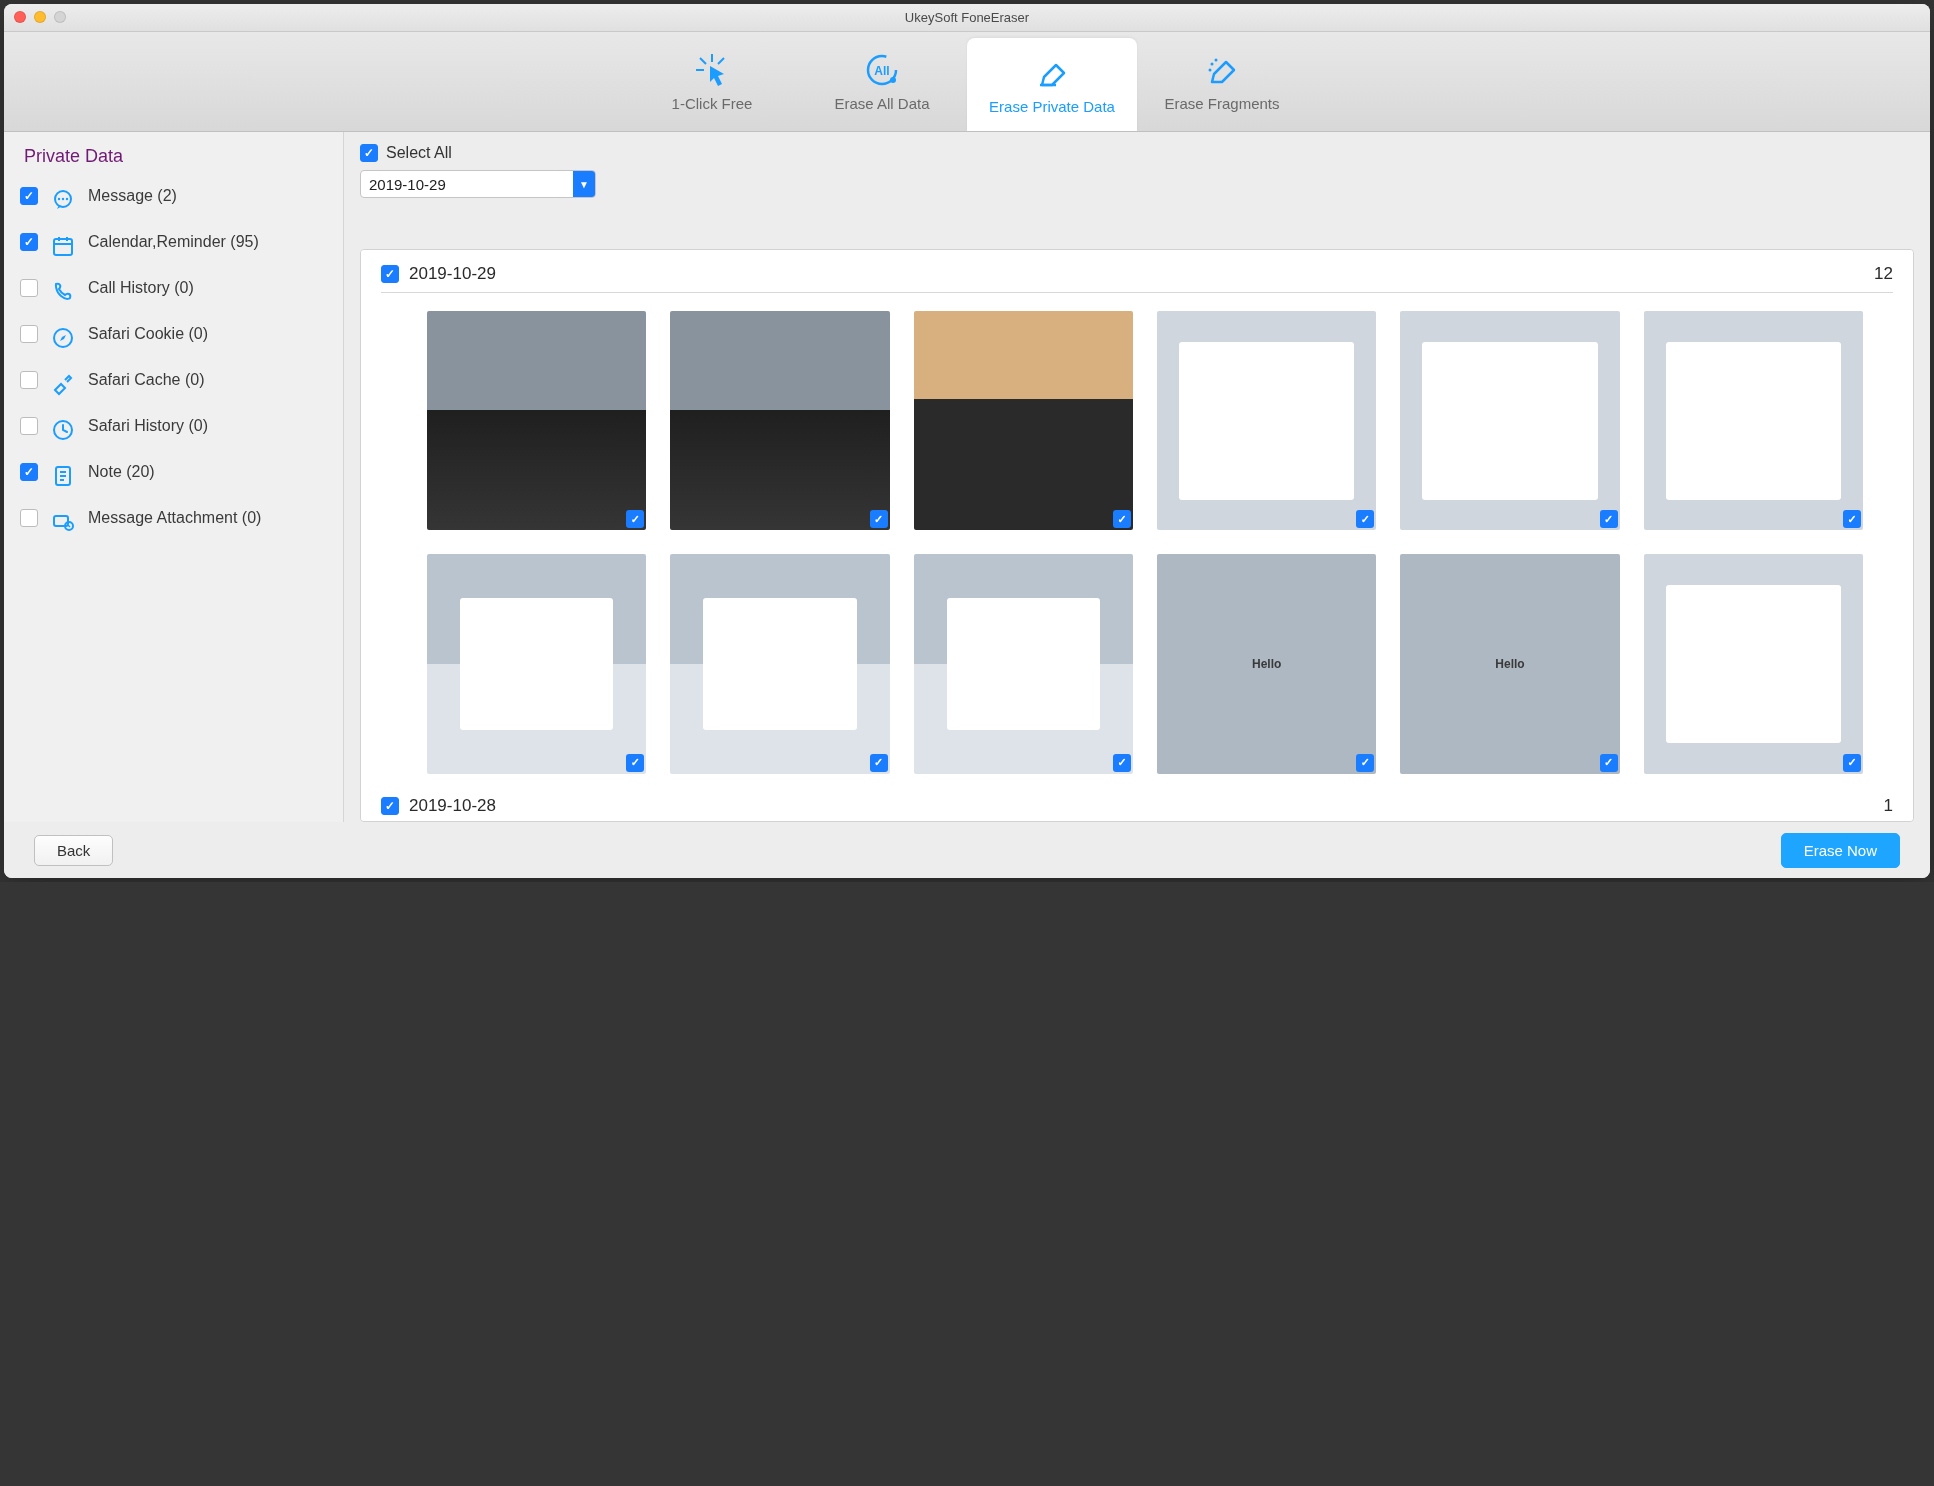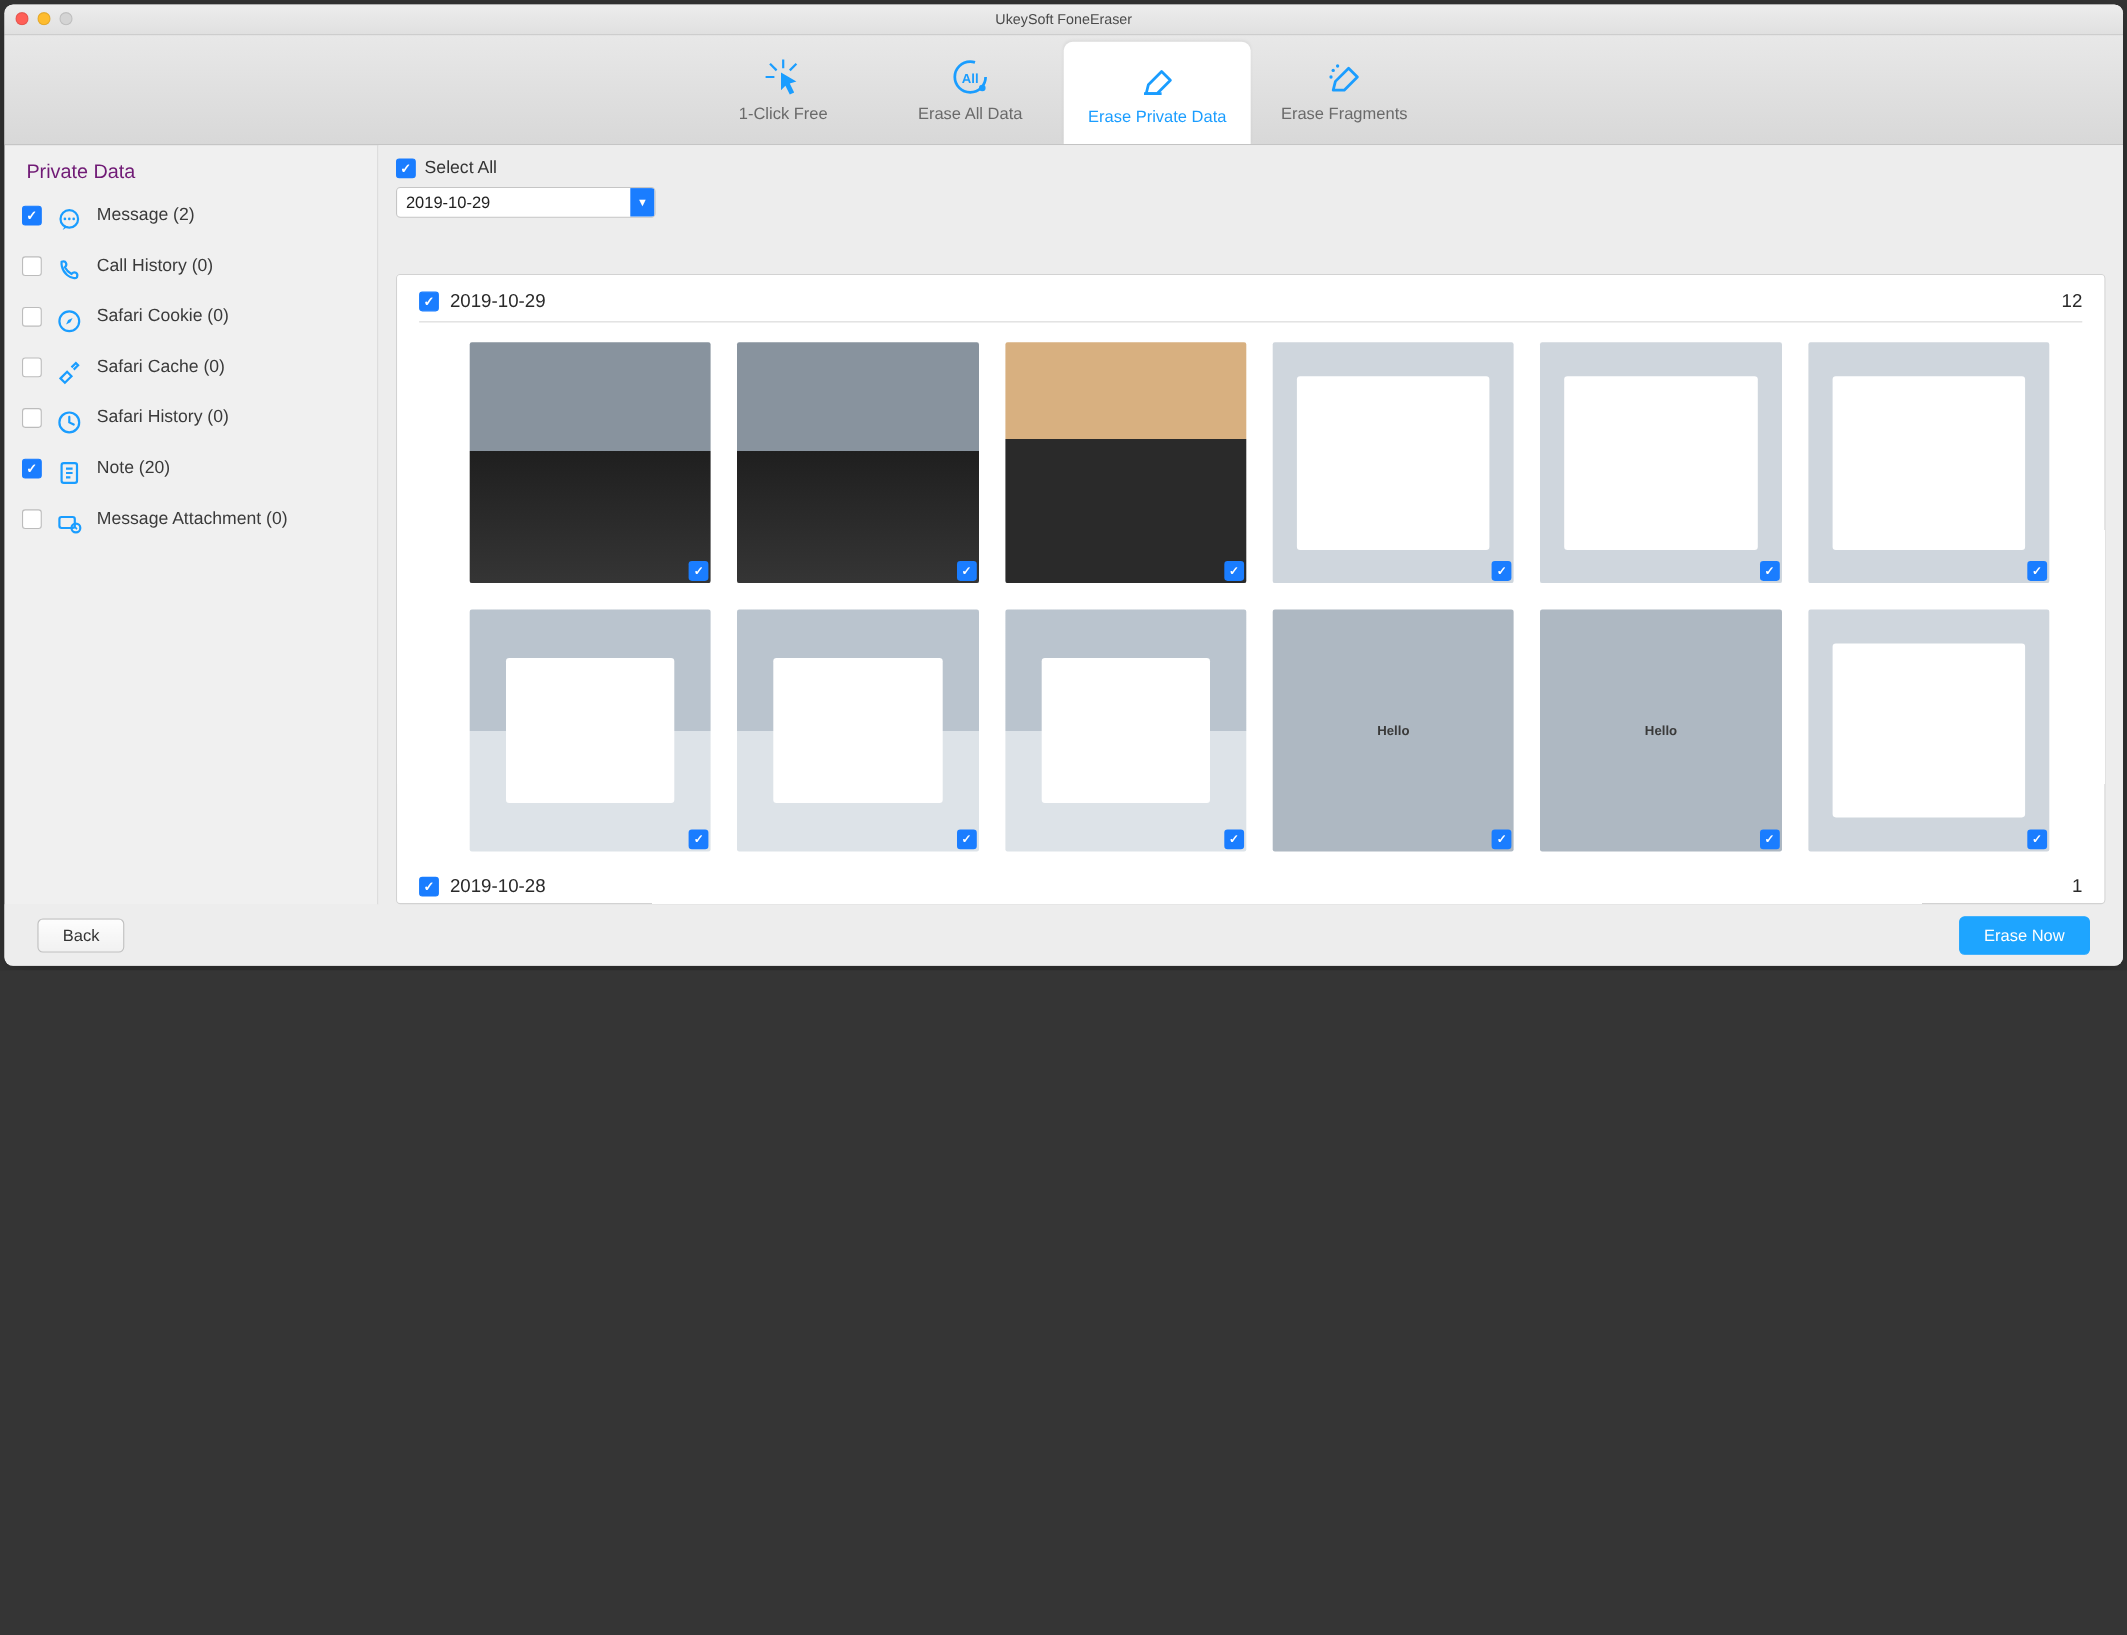--- a/index.html
+++ b/index.html
@@ -139,20 +139,32 @@
                 <circle cx="12" cy="11" r="8" stroke="currentColor" stroke-width="2" fill="none"></circle>
                 <circle cx="8" cy="11" r="1.2" fill="currentColor"></circle>
                 <circle cx="12" cy="11" r="1.2" fill="currentColor"></circle>
                 <circle cx="16" cy="11" r="1.2" fill="currentColor"></circle>
                 <path d="M8 17 L6 21 L11 18" fill="currentColor"></path>
               </svg>
             </span>
             <span>Message (2)</span>
           </div>
           <div class="category">
+            <span class="chk checked"></span>
+            <span class="cat-icon">
+              <svg width="24" height="24" viewBox="0 0 24 24">
+                <rect x="3" y="5" width="18" height="16" rx="2" stroke="currentColor" stroke-width="2" fill="none"></rect>
+                <line x1="3" y1="10" x2="21" y2="10" stroke="currentColor" stroke-width="2"></line>
+                <line x1="8" y1="3" x2="8" y2="7" stroke="currentColor" stroke-width="2"></line>
+                <line x1="16" y1="3" x2="16" y2="7" stroke="currentColor" stroke-width="2"></line>
+              </svg>
+            </span>
+            <span>Calendar,Reminder (95)</span>
+          </div>
+          <div class="category">
             <span class="chk"></span>
             <span class="cat-icon">
               <svg width="24" height="24" viewBox="0 0 24 24">
                 <path d="M5 4 C5 4 8 3 9 5 C10 7 8 9 8 9 C8 9 10 13 14 15 C14 15 16 13 18 14 C20 15 19 18 19 18 C19 18 16 21 10 16 C4 11 5 4 5 4 Z" stroke="currentColor" stroke-width="2" fill="none"></path>
               </svg>
             </span>
             <span>Call History (0)</span>
           </div>
           <div class="category">
             <span class="chk"></span>

